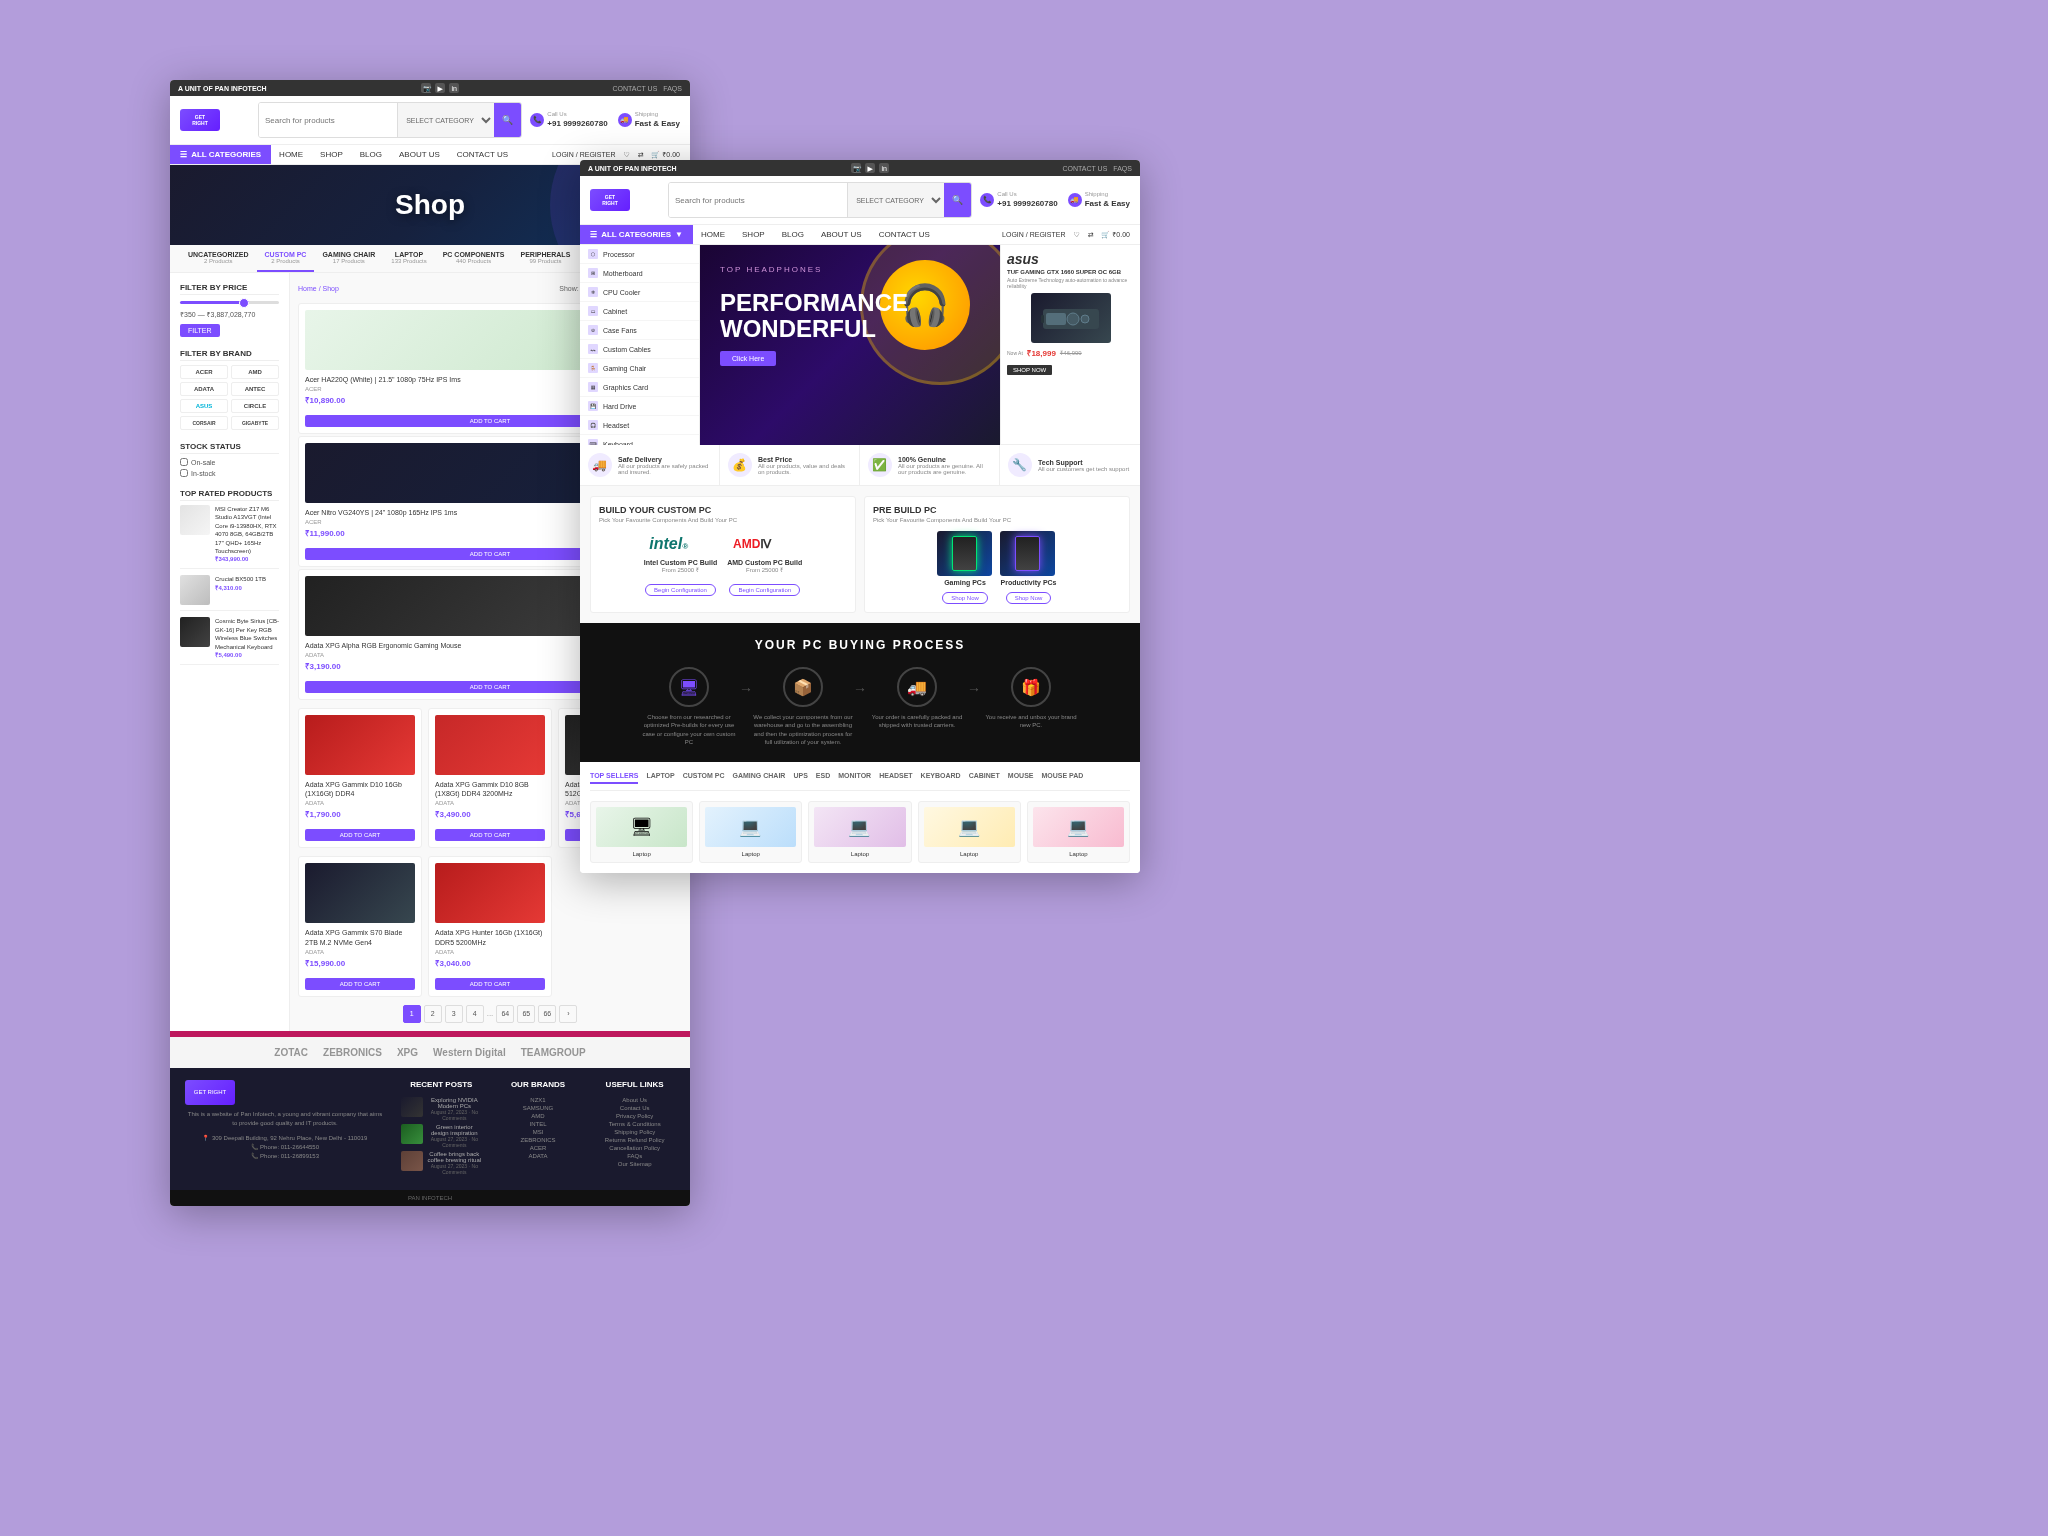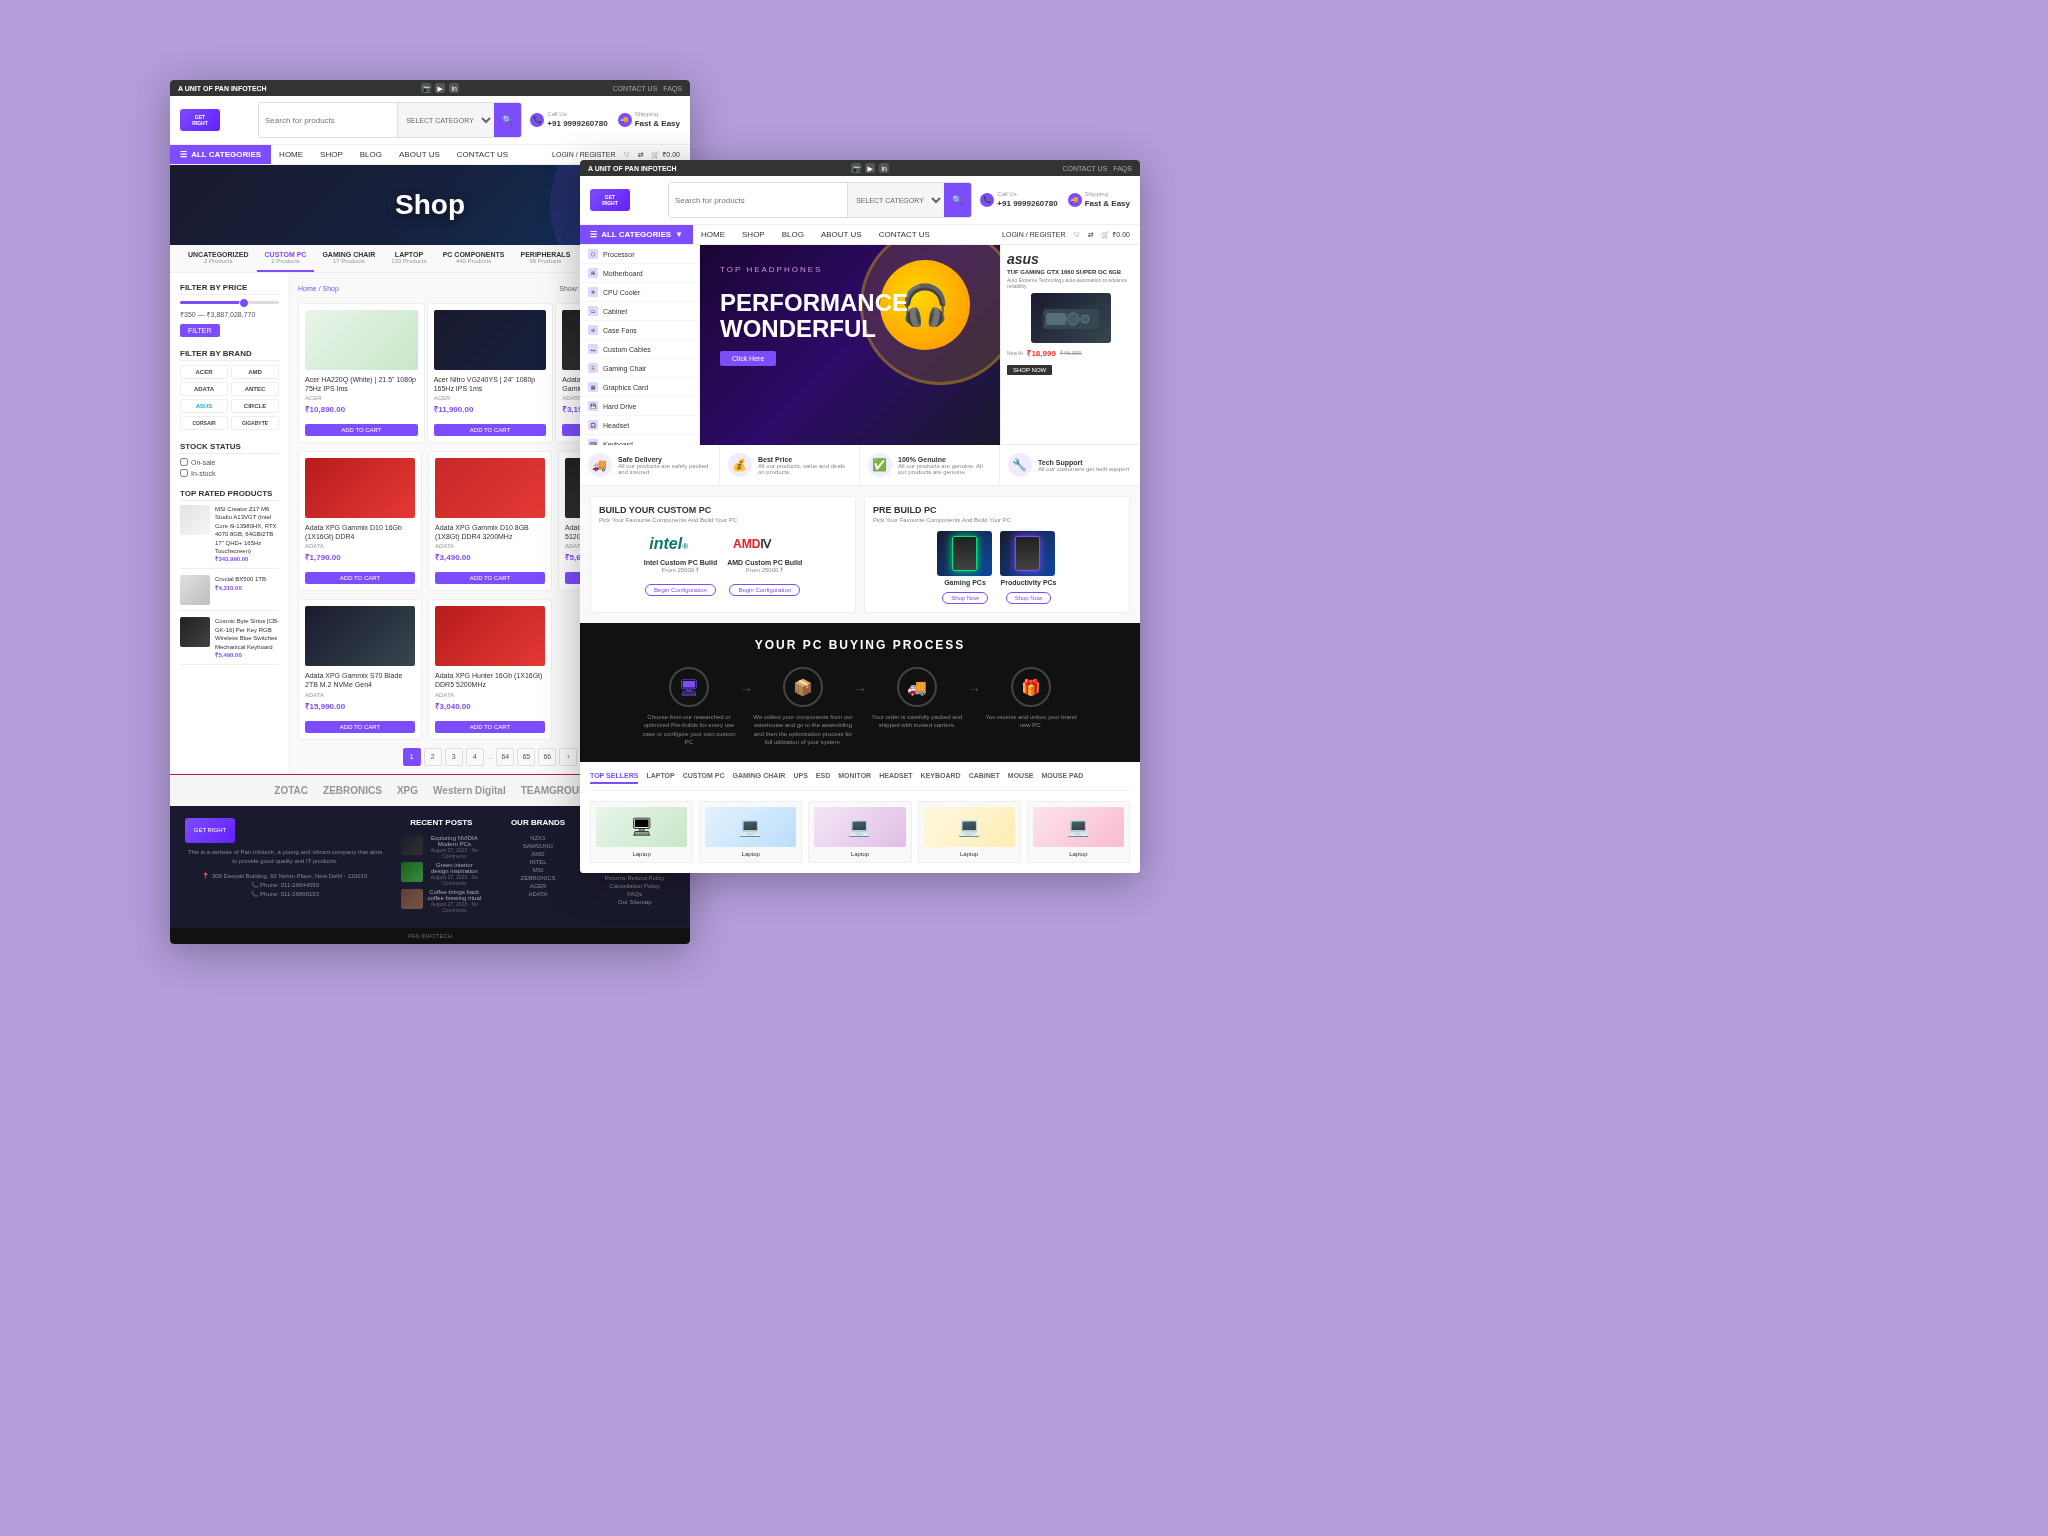--- a/index.html
+++ b/index.html
@@ -367,21 +367,21 @@
       display: flex;
       align-items: center;
       justify-content: center;
       font-size: 6px;
       cursor: pointer;
     }
 
     
     .product-grid {
       display: grid;
-      grid-template-columns: repeat(3, 1fr);
+      grid-template-columns: repeat(1, 1fr);
       gap: 2px;
       margin-bottom: 8px;
     }
     .product-card {
       background: #fff;
       border: 1px solid #eee;
       border-radius: 3px;
       padding: 6px;
       cursor: pointer;
     }
@@ -480,21 +480,21 @@
     .page-btn.active {
       background: #7c4dff;
       color: #fff;
       border-color: #7c4dff;
     }
     .page-dots { font-size: 8px; color: #999; }
 
     
     .brand-strip {
       background: #f5f5f5;
-      border-top: 1px solid #be185d;
+      border-top: 6px solid #be185d;
       padding: 10px 15px;
       display: flex;
       align-items: center;
       gap: 15px;
       justify-content: center;
     }
     .brand-strip-item {
       font-size: 10px;
       font-weight: bold;
       color: #555;

